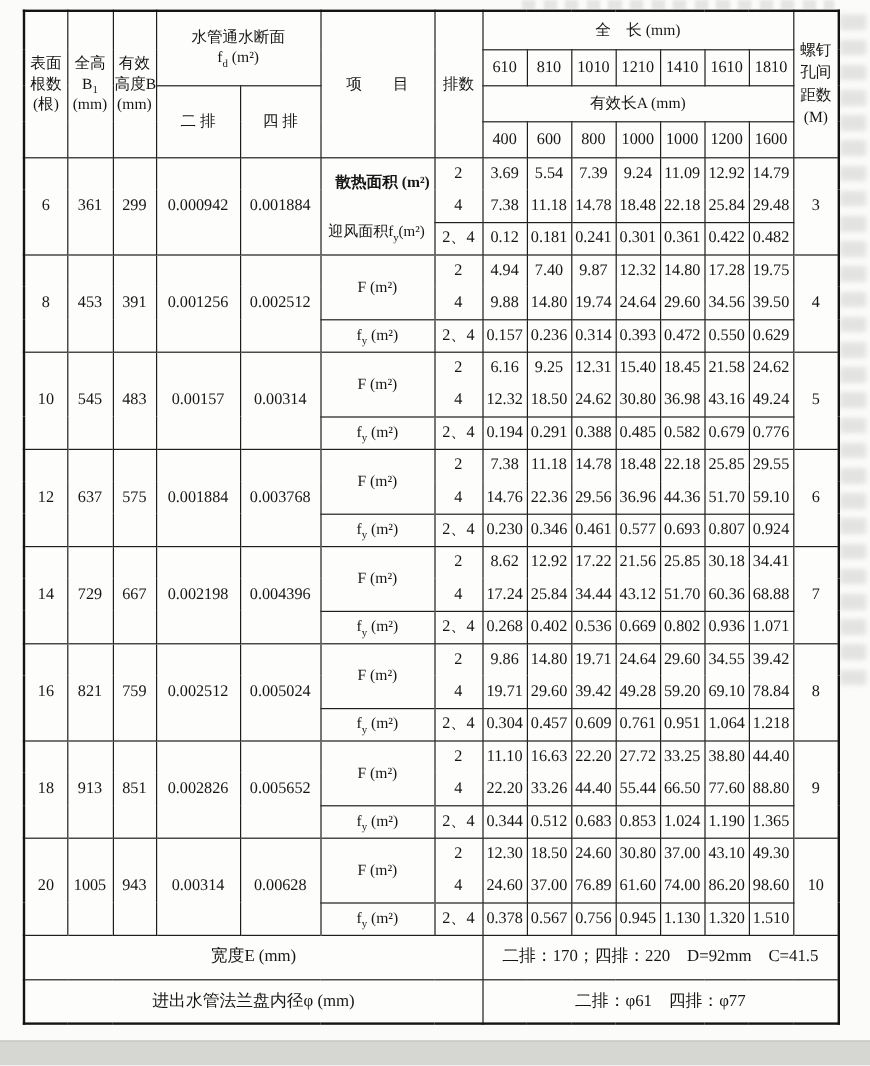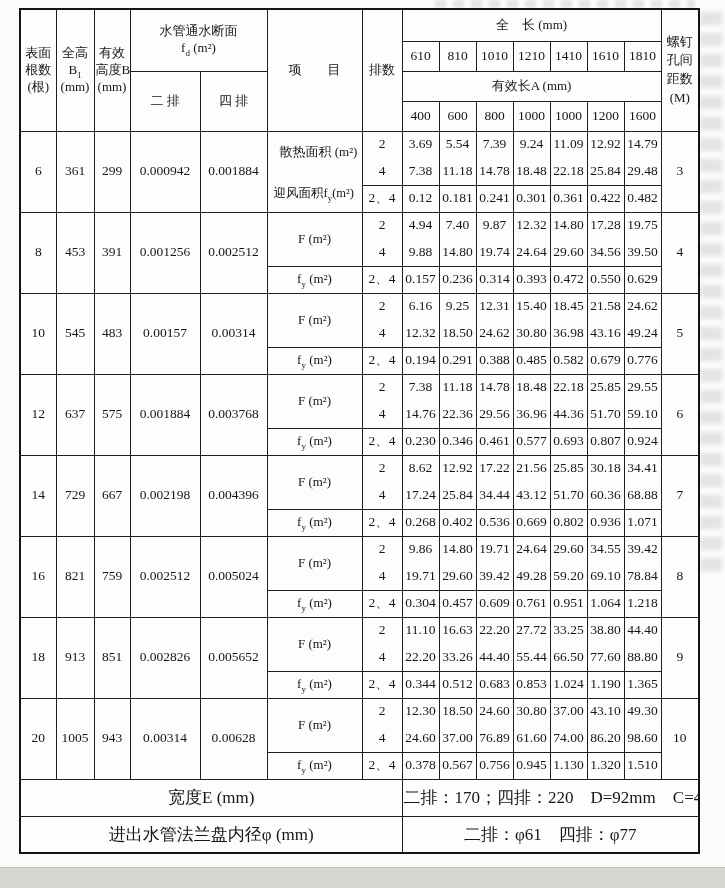--- a/index.html
+++ b/index.html
@@ -52,24 +52,24 @@
   thead td { font-size:13px; }
   thead tr.h1 td { height:32px; }
   thead tr.h2 td, thead tr.h3 td, thead tr.h4 td { height:30px;margin-left:48px; }
   td .hline { line-height:1.3;text-align:center; }
   sub { font-size:9px; line-height:0; }
   .num { font-size:13.5px; }
   tbody td { height:27px; }
   tr.r2 > td { border-bottom:none; }
   tr.r4 > td { border-top:none; }
   td.item-merged { padding:4px 4px; }
-  td.item-merged .itop { text-align:left; padding-left:8px; margin-top:2px; }
+  td.item-merged .itop { text-align:left; padding-left:8px; margin-top:2px;font-weight:bold; }
   td.item-merged .ibot { text-align:left; padding-left:2px; margin-top:26px; font-size:12.5px;font-family:Liberation Serif, serif; }
   td.item-label, td.item-fy { font-size:13px; }
-  tfoot td { height:37px; font-size:17px; }
+  tfoot td { height:37px; font-size:14px; }
   .screw-head div { line-height:1.45;text-align:center; }
 </style>
 </head>
 <body>
 
 <div class="bleed-right"></div>
 <div class="bleed-top"></div>
 
 <table class="spec">
   <colgroup>

